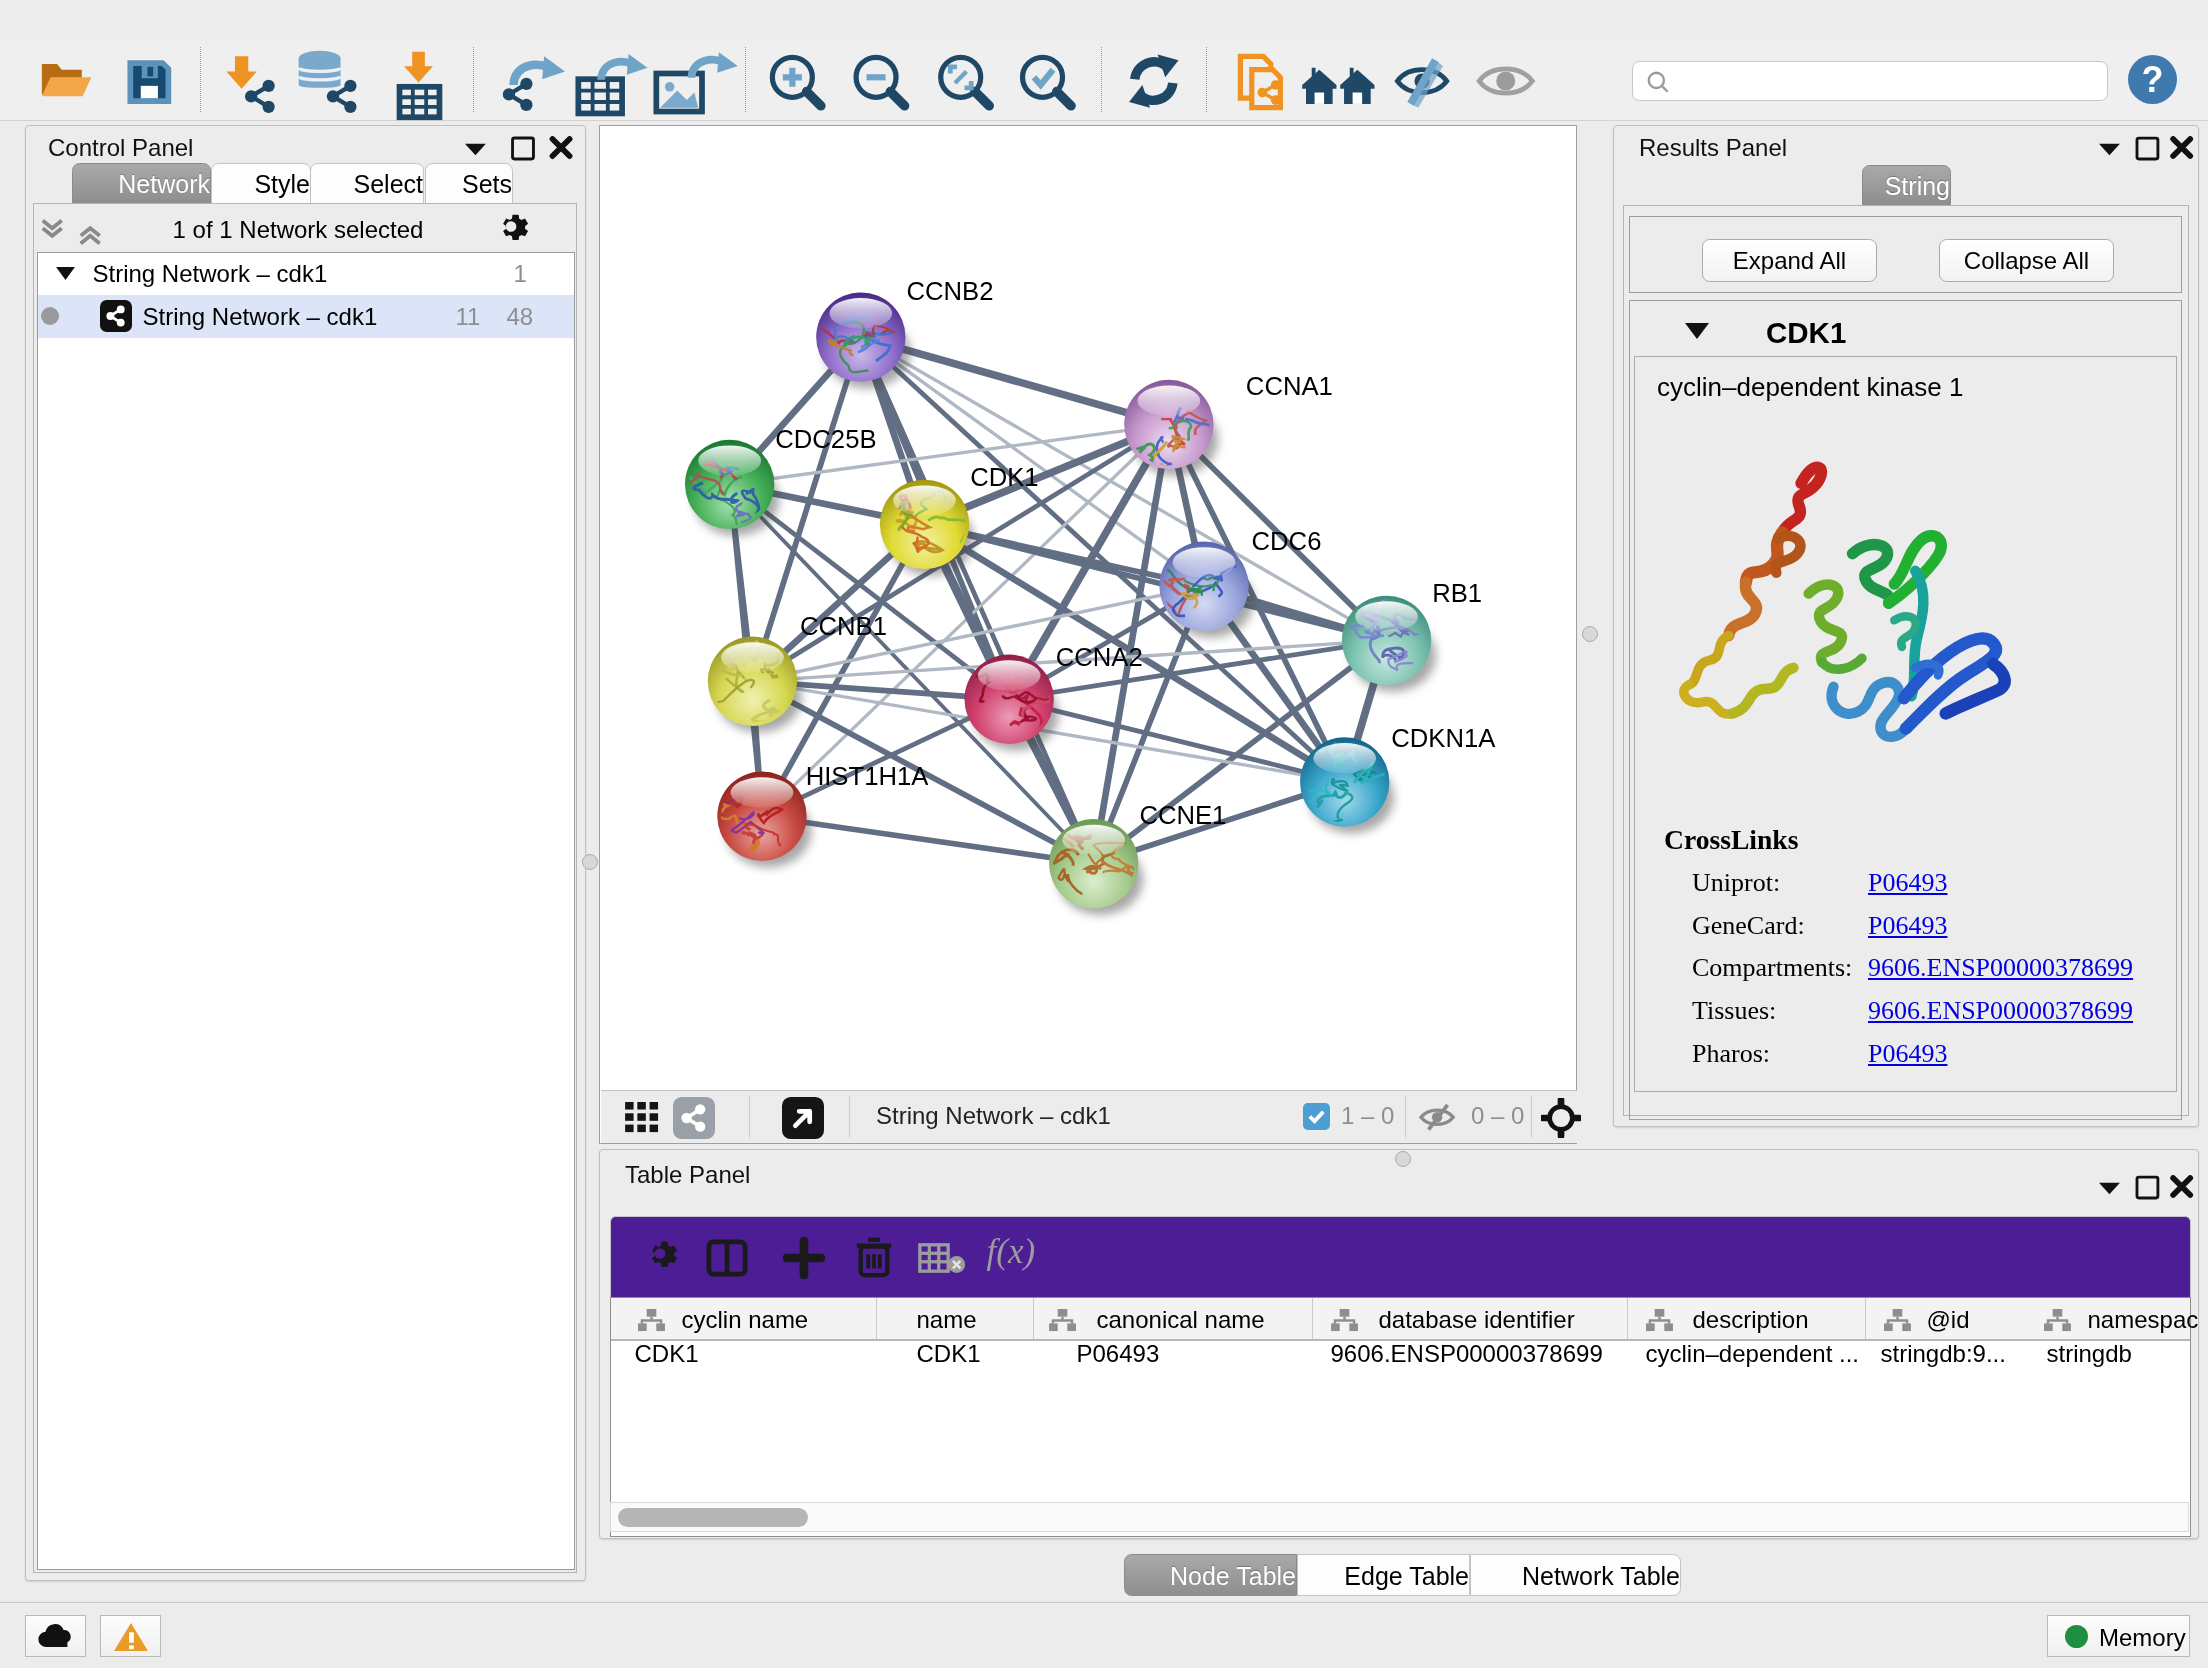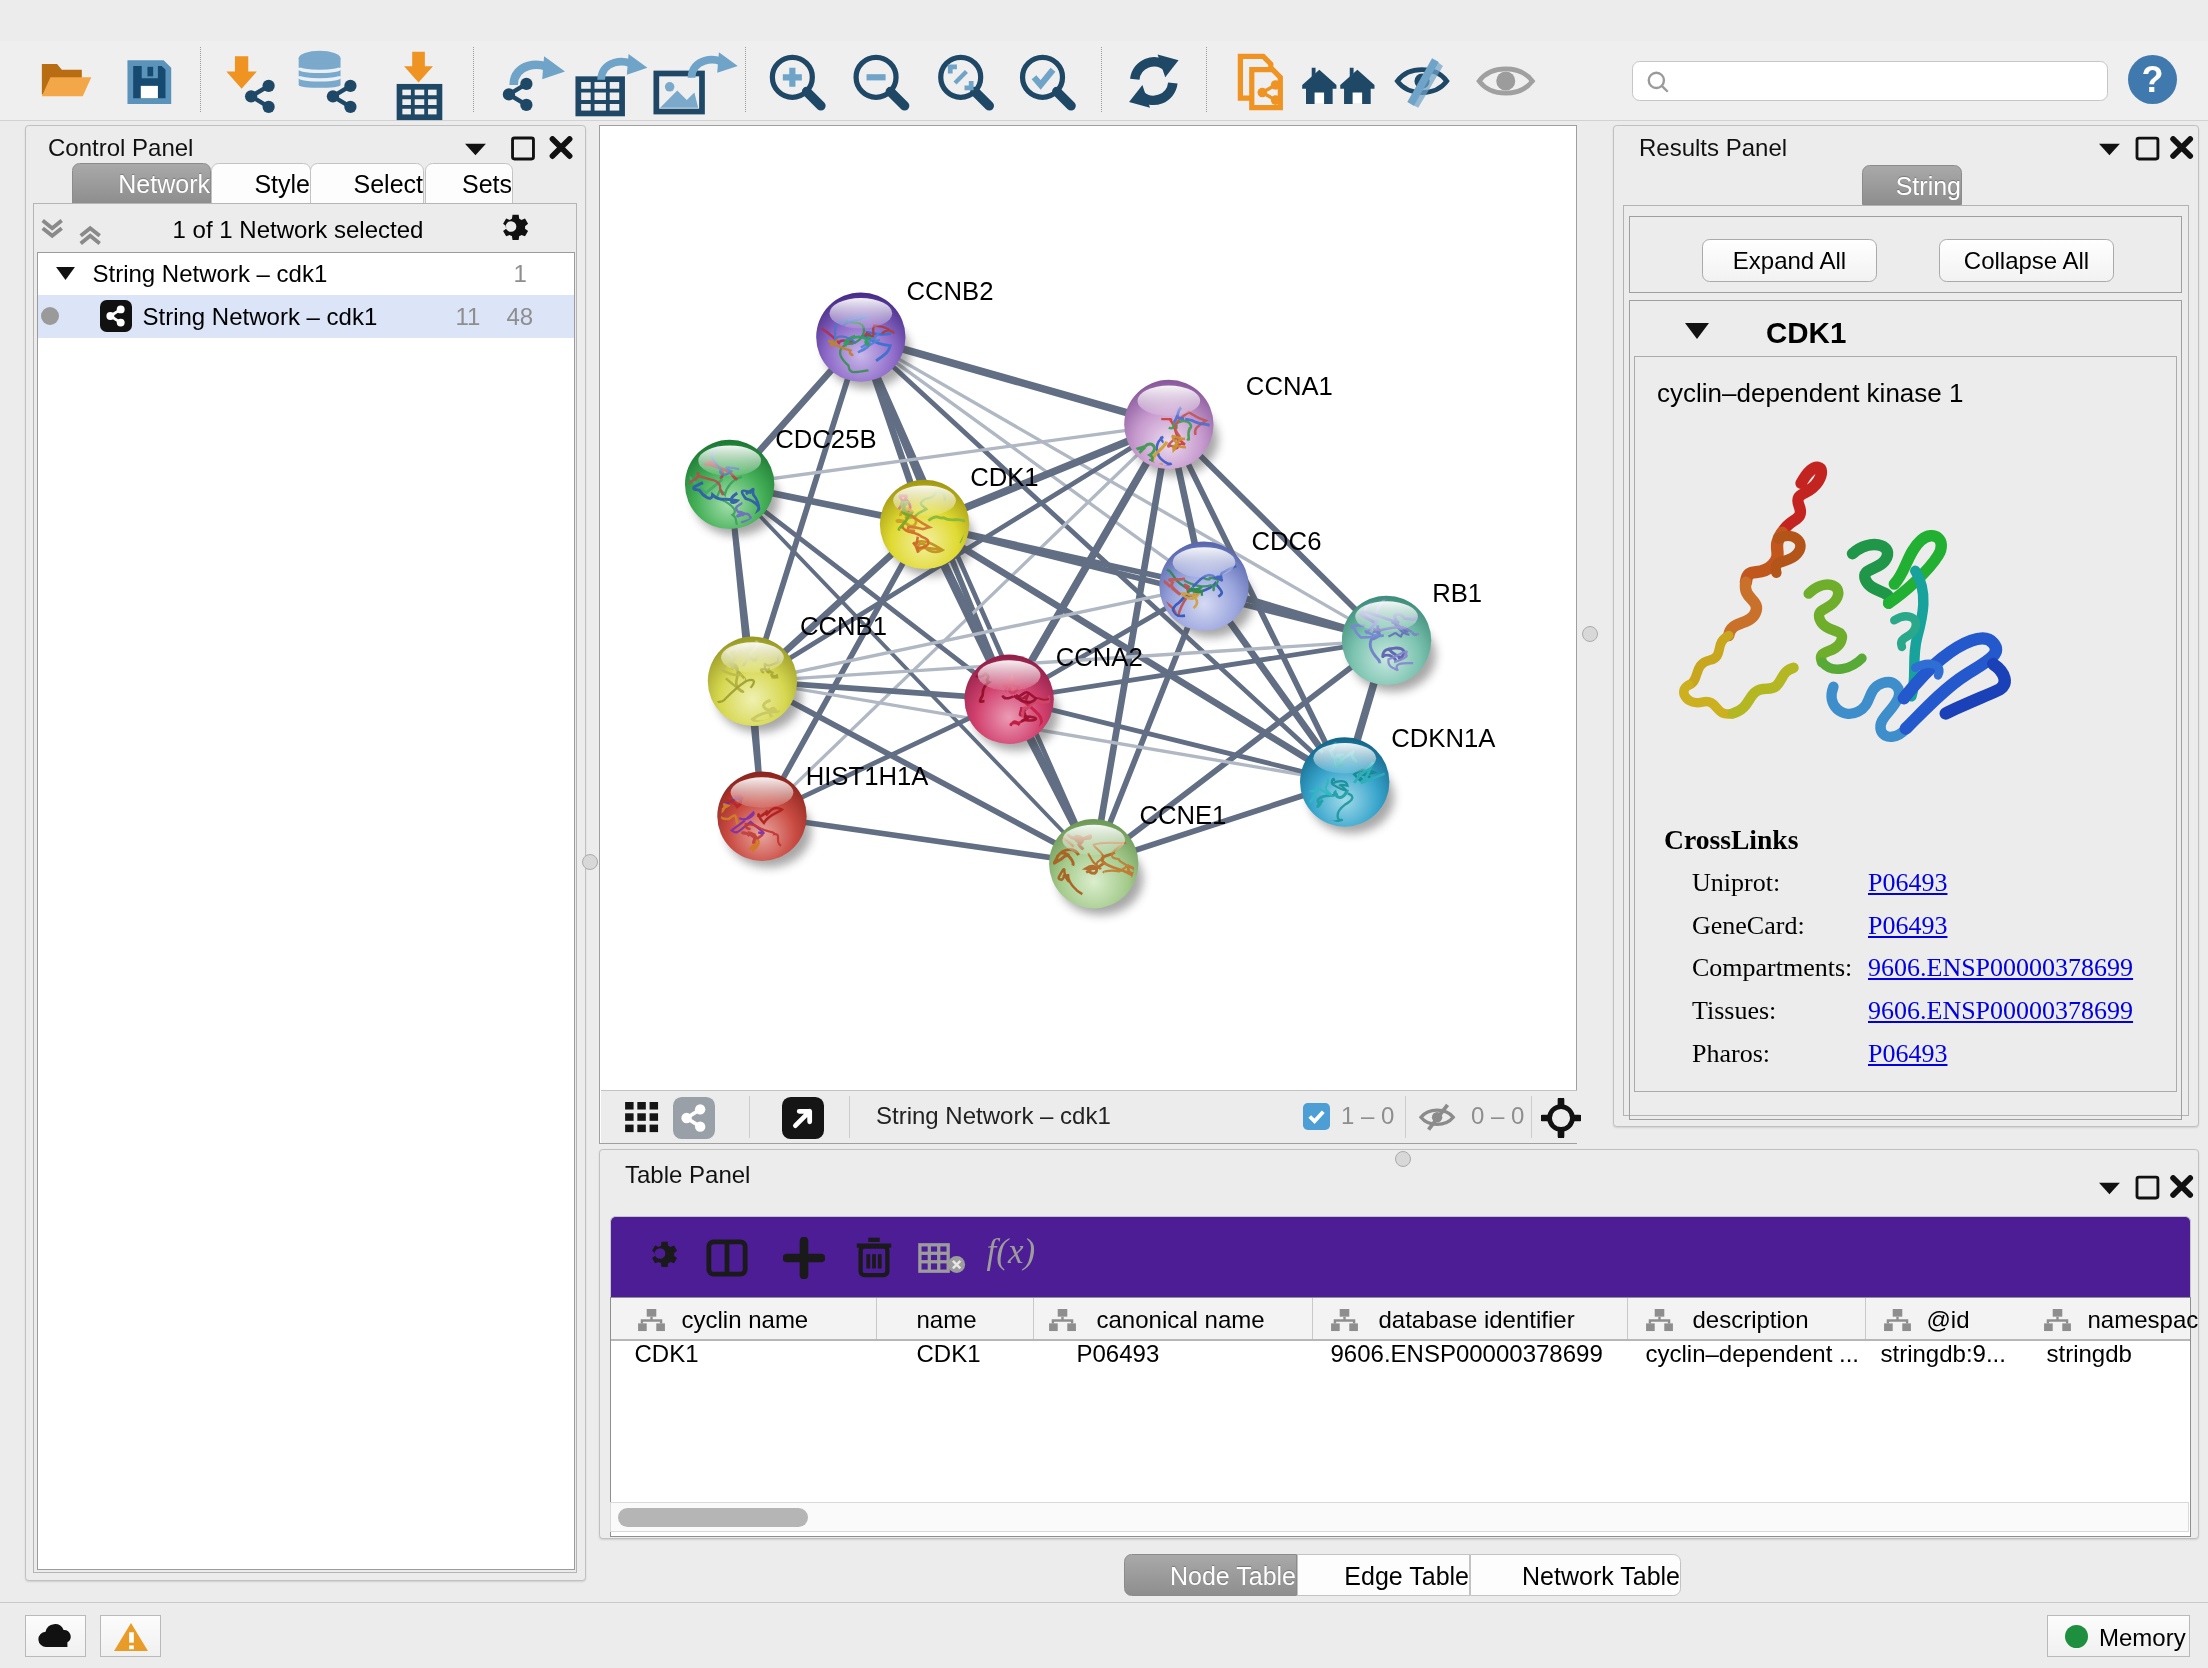--- a/index.html
+++ b/index.html
@@ -620,32 +620,32 @@
 
   </div>
 
   <div class="panel" id="rpanel" style="left:1613px;top:125px;width:584px;height:1000px">
     <div class="ptitle" style="left:25px;top:7.6px">Results Panel</div>
     <svg class="abs" style="left:485px;top:9.5px" width="95" height="25" viewBox="0 0 100 26">
       <path d="M0 8 L22 8 L11 20 Z" fill="#111"></path>
       <rect x="40" y="2" width="22" height="22" fill="none" stroke="#111" stroke-width="3" rx="2"></rect>
       <path d="M78 3 L96 21 M96 3 L78 21" stroke="#111" stroke-width="6" stroke-linecap="round"></path>
     </svg>
-    <div class="tab tabsel" style="left:248px;top:39px;width:100px;height:40px;line-height:40px;border-radius:7.6px 7.6px 0 0">String</div>
+    <div class="tab tabsel" style="left:248px;top:39px;width:89px;height:40px;line-height:40px;border-radius:7.6px 7.6px 0 0">String</div>
     <div class="abs" style="left:8.6px;top:79px;width:566px;height:911px;border:1px solid #b3b3b3;box-sizing:border-box"></div>
 
     <div class="abs" style="left:15px;top:90px;width:553px;height:77px;border:1px solid #9f9f9f;box-sizing:border-box"></div>
     <div class="btn" style="left:88px;top:113px;width:175px;height:43px;line-height:41px">Expand All</div>
     <div class="btn" style="left:325px;top:113px;width:175px;height:43px;line-height:41px">Collapse All</div>
 
     <div class="abs" style="left:15px;top:174px;width:553px;height:820px;border:1px solid #9f9f9f;box-sizing:border-box"></div>
     <div class="abs" style="left:71px;top:197px;width:0;height:0;border-left:12.4px solid transparent;border-right:12.4px solid transparent;border-top:16px solid #111"></div>
     <div class="abs" style="left:152px;top:190px;font-size:29.5px;font-weight:bold">CDK1</div>
     <div class="abs" style="left:20px;top:230px;width:543px;height:736px;border:1px solid #ababab;box-sizing:border-box"></div>
-    <div class="abs" style="left:43px;top:252px;font-size:26px">cyclin–dependent kinase 1</div>
+    <div class="abs" style="left:43px;top:246px;font-size:26px">cyclin–dependent kinase 1</div>
 
     <svg class="abs" style="left:52px;top:323px" width="371" height="314" viewBox="0 0 390 330">
       <g fill="none" stroke-linecap="round" stroke-linejoin="round">
 
         <path d="M142 36 C156 10 170 18 160 34 C150 50 134 44 140 60 C146 76 130 72 122 88" stroke="#c42420" stroke-width="12"></path>
         <path d="M122 88 C110 104 124 110 112 122 C98 136 86 122 84 140" stroke="#c2571d" stroke-width="13"></path>
         <path d="M84 140 C80 158 100 158 94 172 C88 186 68 180 66 196" stroke="#c9702a" stroke-width="12"></path>
 
         <path d="M118 94 C134 86 148 98 138 110 C128 122 112 114 116 130" stroke="#b35418" stroke-width="11"></path>
 

